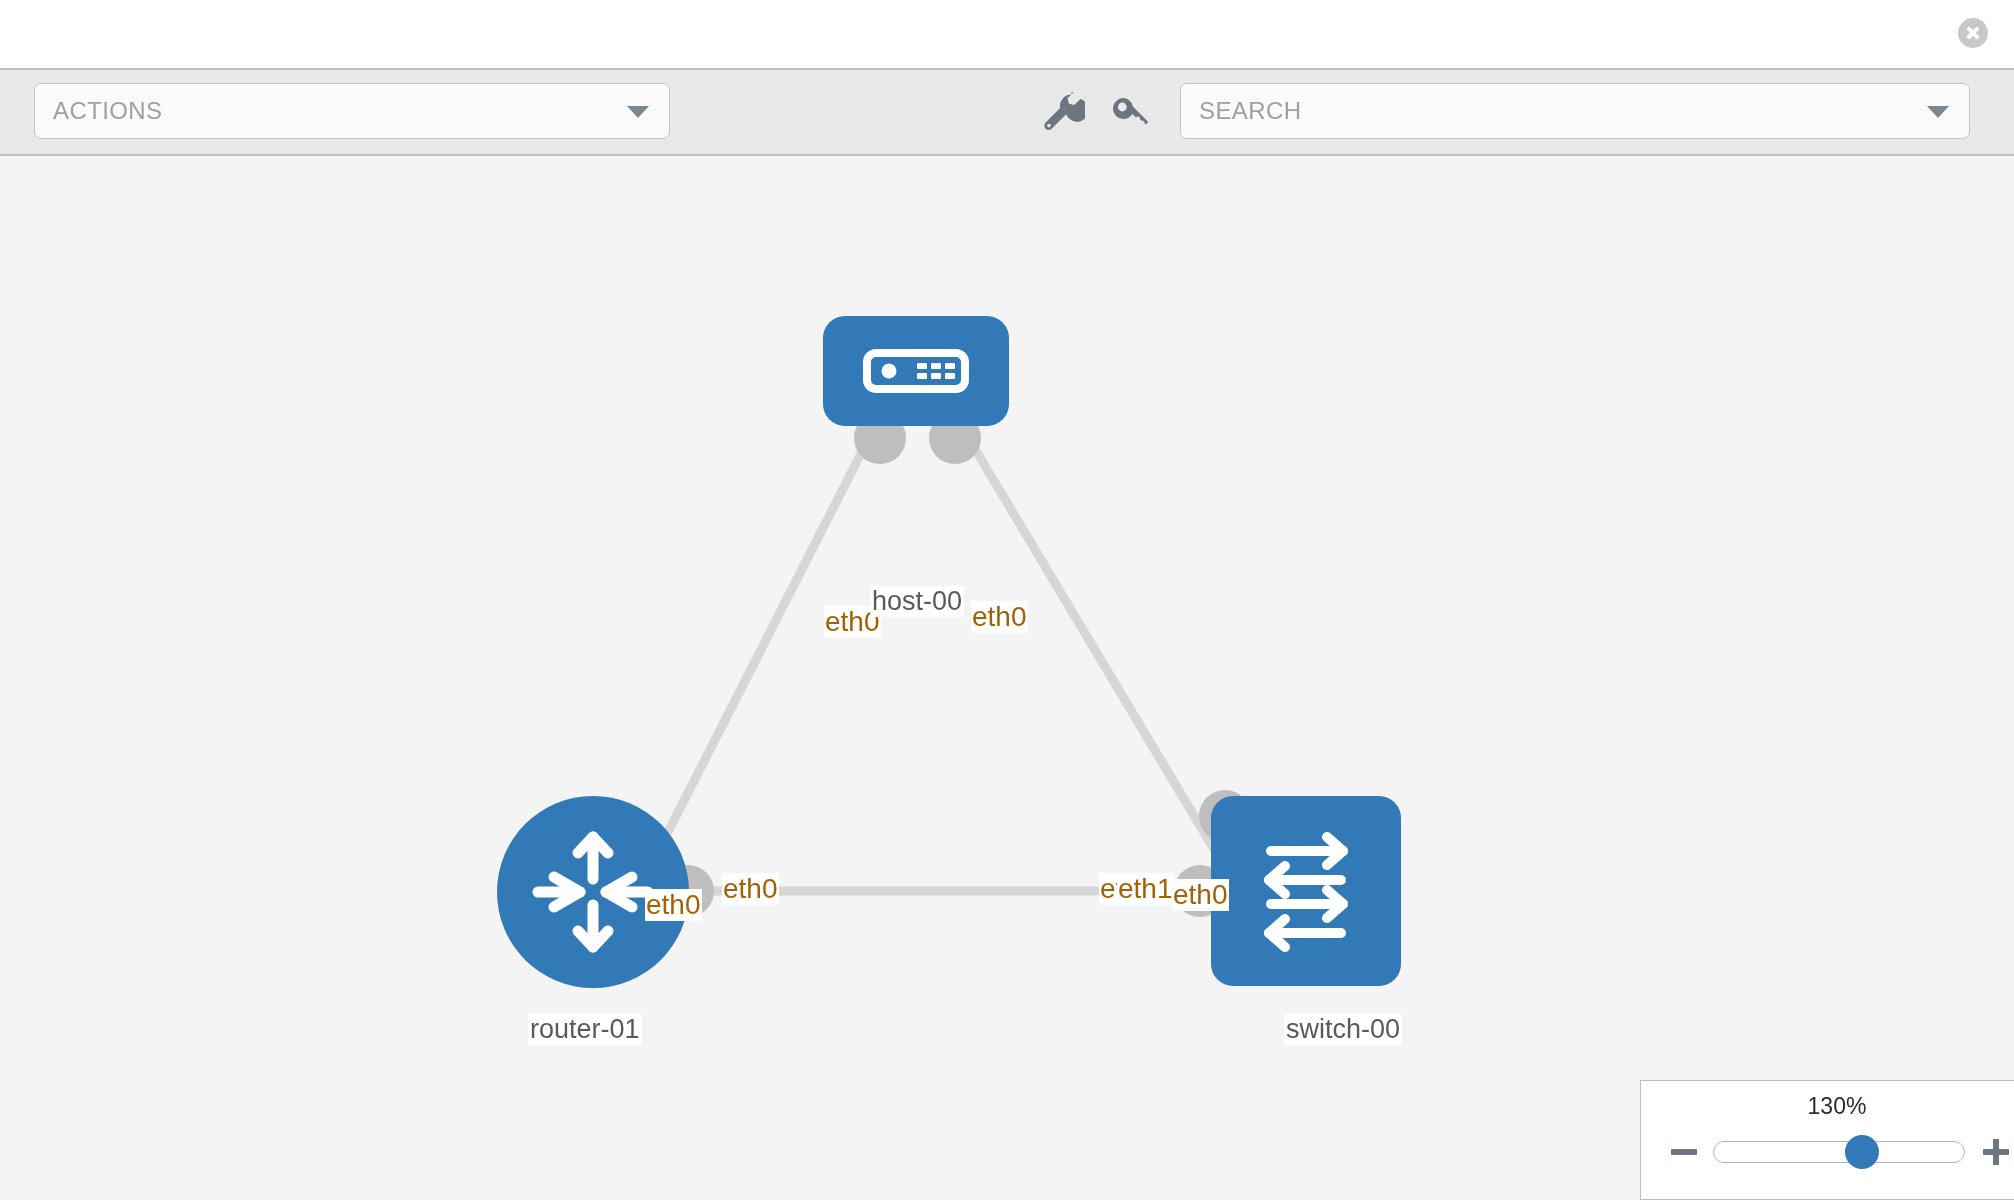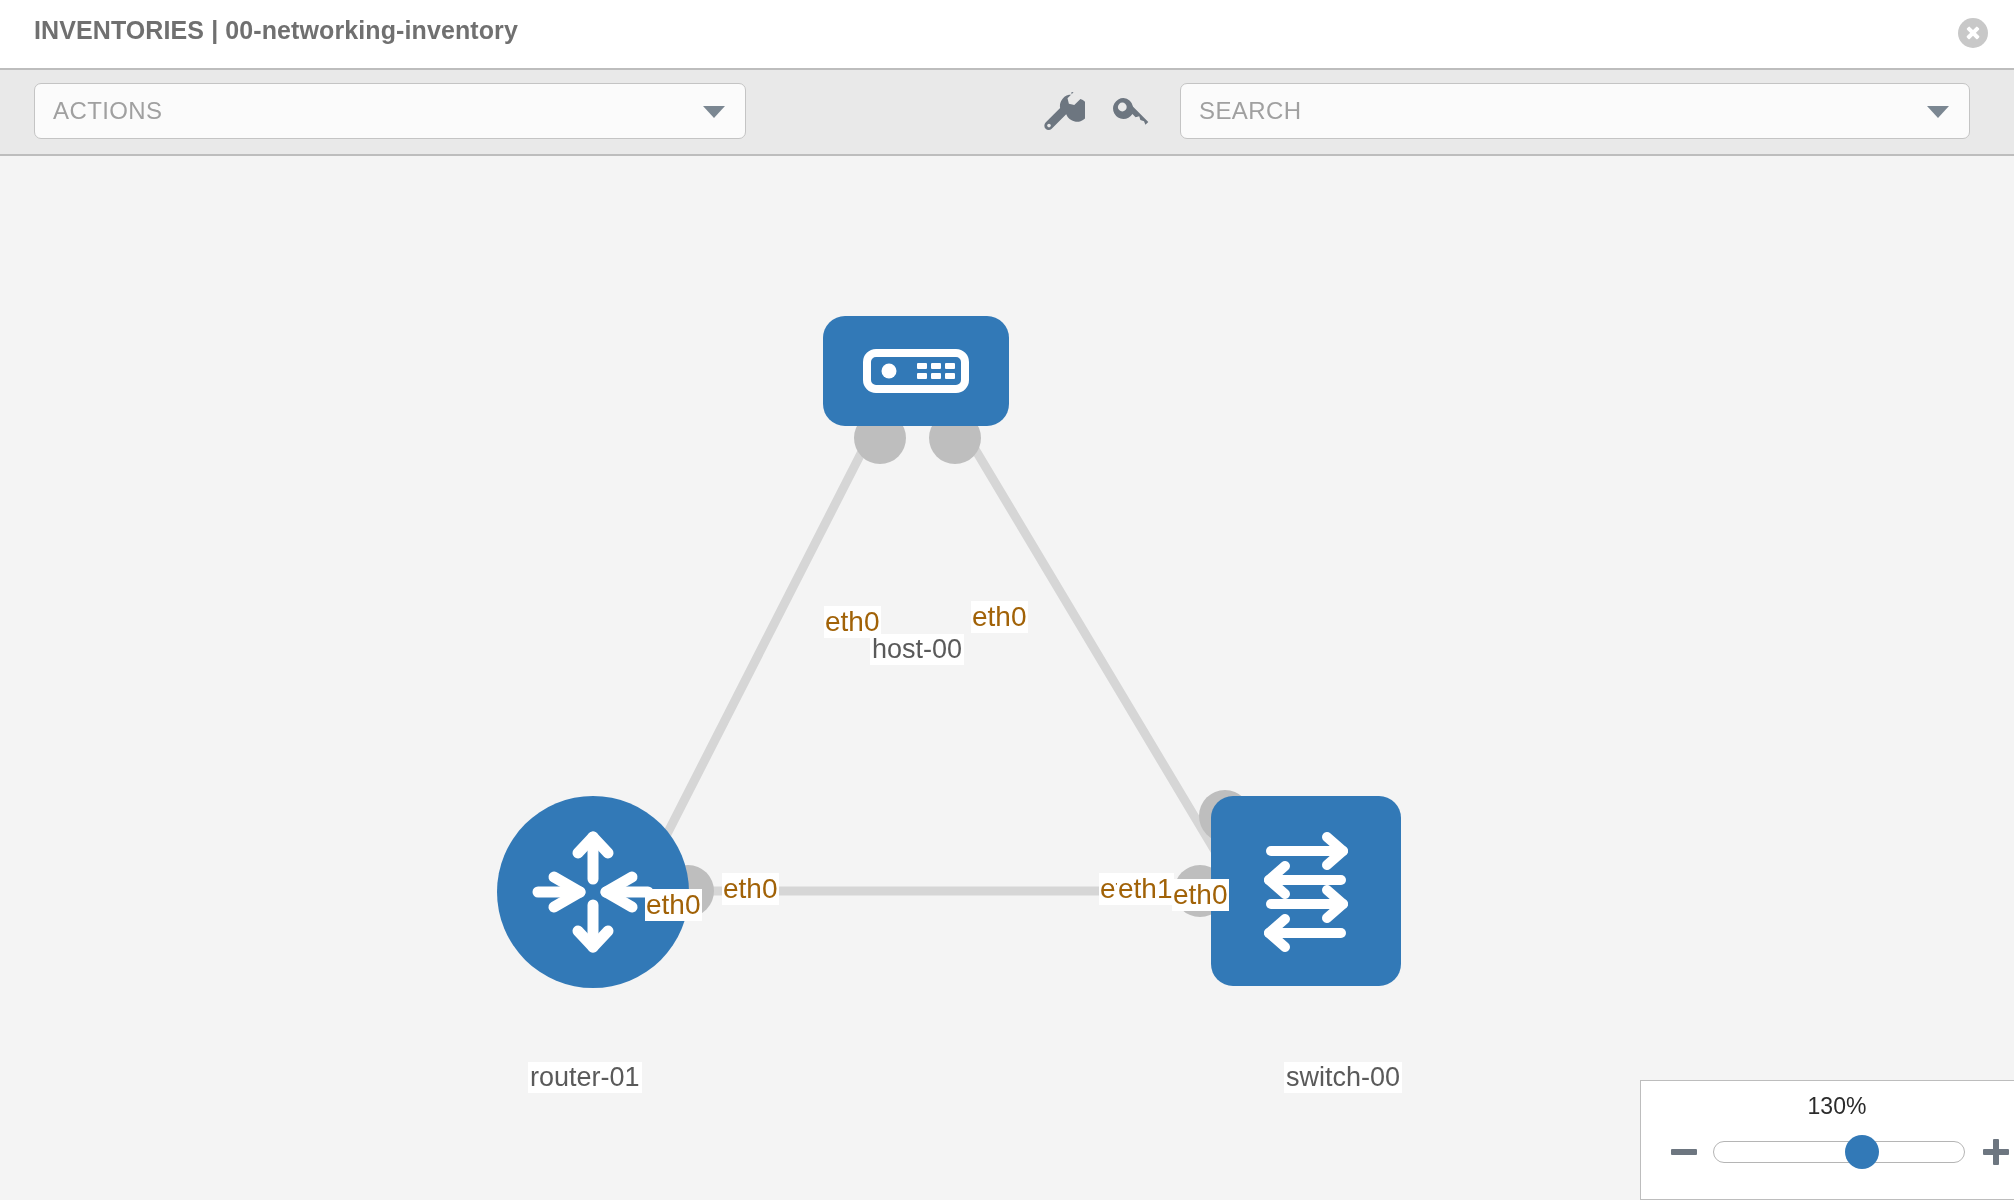--- a/index.html
+++ b/index.html
@@ -65,21 +65,21 @@
     height: 88px;
     background: #e9e9e9;
     border-top: 2px solid #bdbdbd;
     border-bottom: 2px solid #bdbdbd;
     box-sizing: border-box;
   }
   .actions-select {
     position: absolute;
     left: 34px;
     top: 13px;
-    width: 712px;
+    width: 636px;
     height: 56px;
     background: #fbfbfb;
     border: 1.5px solid #c4c4c4;
     border-radius: 7px;
     box-sizing: border-box;
     cursor: pointer;
   }
   .actions-select .sel-label {
     position: absolute;
     left: 18px;
@@ -180,21 +180,20 @@
 
   
   .node-label {
     position: absolute;
     font-size: 27px;
     color: #5a5a5a;
     background: #ffffff;
     white-space: nowrap;
     padding: 0 2px;
     line-height: 1.15;
-    margin-top: 48px;
   }
   .label-host   { left: 870px; top: 430px; }
   .label-router { left: 528px; top: 858px; }
   .label-switch { left: 1284px; top: 858px; }
 
   
   .if-label {
     position: absolute;
     font-size: 28px;
     color: #a16207;
@@ -281,21 +280,20 @@
     margin-top: -17px;
     border-radius: 50%;
     background: #3279b7;
     cursor: pointer;
   }
 </style>
 </head>
 <body>
 
 <div class="header">
-  <div class="header-title">INVENTORIES | 00-networking-inventory</div>
   <div class="close-btn"></div>
 </div>
 
 <div class="toolbar">
 
   <div class="actions-select">
     <span class="sel-label">ACTIONS</span>
     <span class="caret"></span>
   </div>
 

